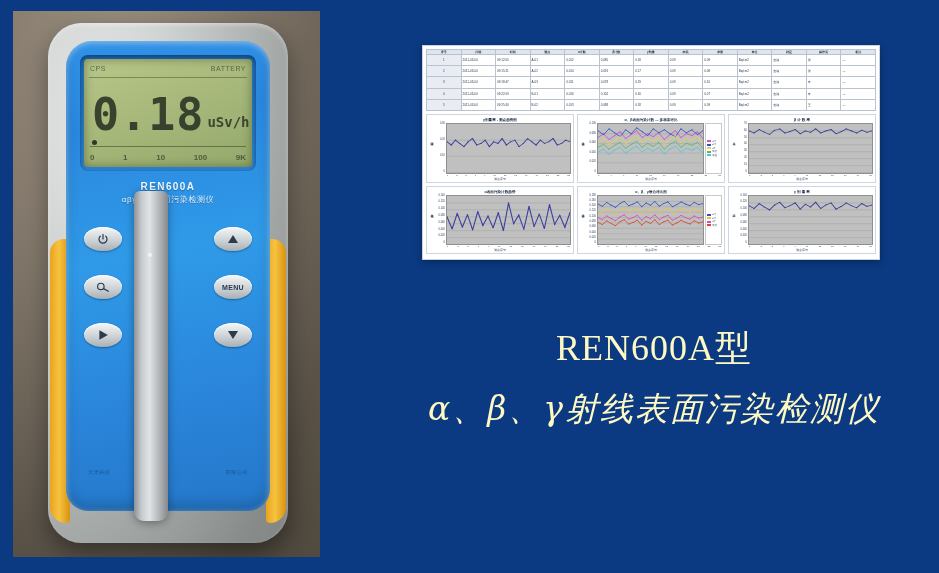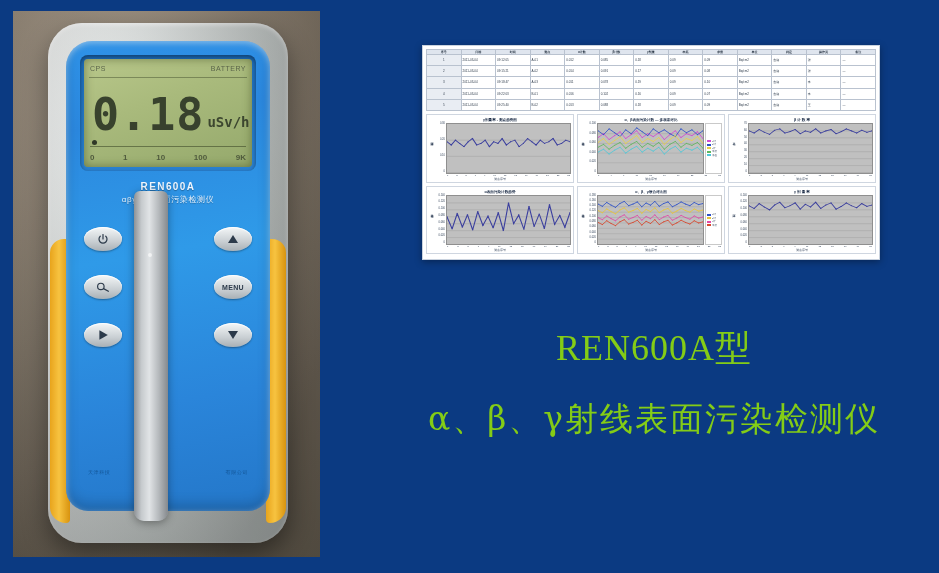--- a/index.html
+++ b/index.html
@@ -167,29 +167,29 @@
   }
   .lg{display:flex;align-items:center;gap:1px;font-size:2.4px;line-height:3px;color:#2a3a52;}
   .lg i{width:4px;height:2px;display:block;flex:none;}
   .ch-xticks{
     margin-left:17px;display:flex;justify-content:space-between;
     font-size:2.4px;line-height:3px;color:#36465c;padding:0 1px;
   }
   .ch-xlab{font-size:3px;text-align:center;color:#2a3a52;line-height:4px;}
   
   .caption{
-    position:absolute;left:380px;top:325px;width:548px;text-align:center;color:#84cc16;
+    position:absolute;left:380px;top:325px;width:548px;text-align:center;color:#fef9c3;
   }
   .cap-line1{
     font-family:"Liberation Serif", serif;
     font-size:36px;line-height:46px;letter-spacing:1px;
   }
   .cap-line2{
     font-family:"DejaVu Serif", serif;
-    font-size:33px;line-height:52px;letter-spacing:2px;margin-top:22px;
+    font-size:33px;line-height:52px;letter-spacing:2px;margin-top:12px;font-style:italic;
   }
 </style>
 </head>
 <body>
 
 <div class="photo">
   <div class="device">
 
     <div class="grip left"></div>
     <div class="grip right"></div>

